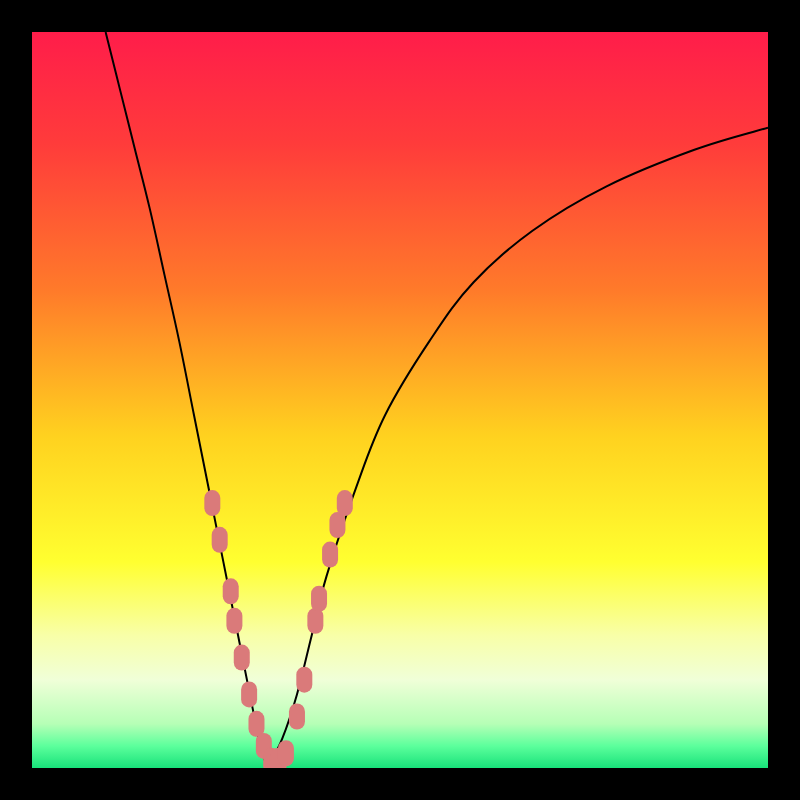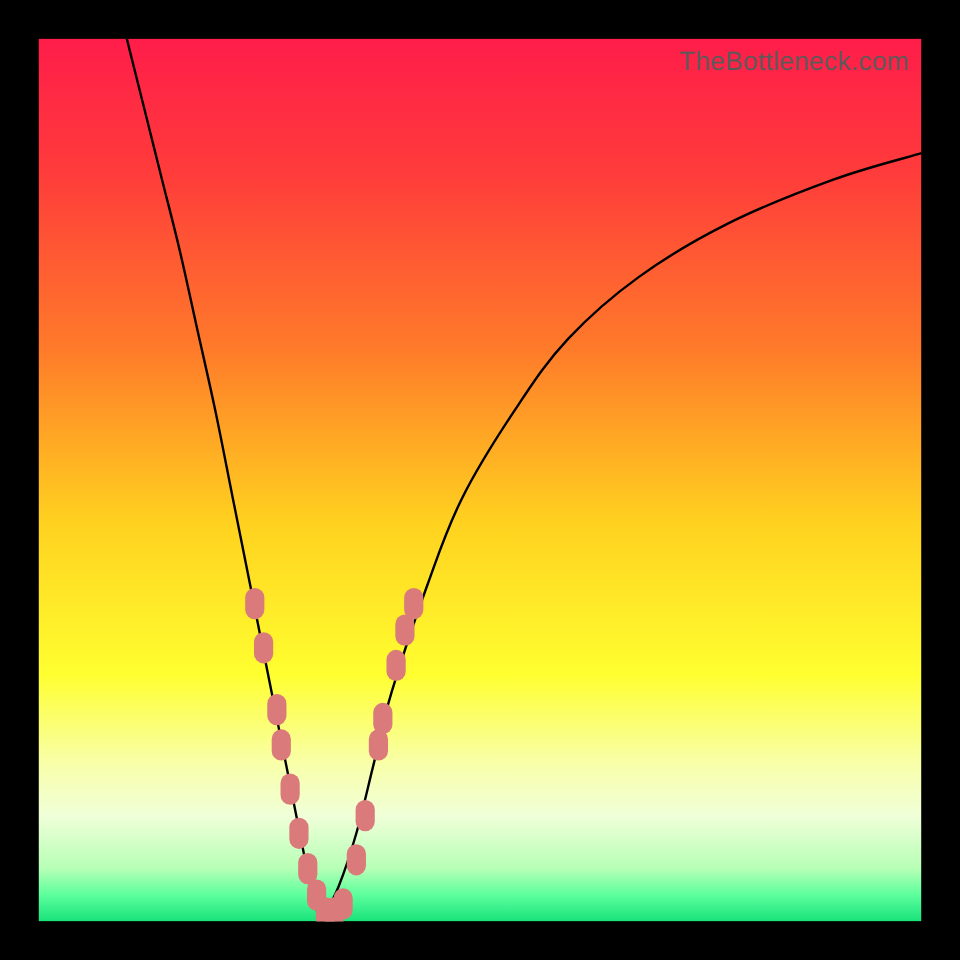--- a/index.html
+++ b/index.html
@@ -76,21 +76,20 @@
             <stop offset="82%" stop-color="#f8ffa8"></stop>
             <stop offset="88%" stop-color="#f0ffd8"></stop>
             <stop offset="94%" stop-color="#b6ffb6"></stop>
             <stop offset="97%" stop-color="#5cff9c"></stop>
             <stop offset="100%" stop-color="#18e27a"></stop>
           </linearGradient>
       </defs>
       <rect x="0" y="0" width="736" height="736" fill="url(#bg-grad)"></rect>
     </svg>
 
-    <div class="watermark">TheBottleneck.com</div>
 
     <svg class="curves" viewBox="0 0 736 736" preserveAspectRatio="none">
       <path id="left-arm" class="curve-stroke" d="M 73.60000000000001,0 C 76.2496,10.598399999999998 83.0208,37.6832 88.32,58.879999999999995 C 93.61919999999999,80.07679999999999 97.74080000000001,96.5632 103.04,117.75999999999999 C 108.3392,138.9568 112.4608,154.11839999999998 117.76,176.64 C 123.0592,199.1616 127.18079999999999,219.03359999999998 132.48,242.88 C 137.7792,266.7264 141.9008,283.9488 147.20000000000002,309.12 C 152.49920000000003,334.2912 156.6208,356.22400000000005 161.92,382.72 C 167.21919999999997,409.216 171.34079999999997,429.824 176.64,456.32 C 181.9392,482.816 186.0608,503.424 191.36,529.92 C 196.65920000000003,556.4159999999999 200.78080000000003,577.024 206.08,603.52 C 211.3792,630.016 216.82559999999998,657.248 220.79999999999998,677.12 C 224.77439999999999,696.992 225.5104,703.3216 228.16,713.92 C 230.8096,724.5183999999999 234.1952,732.0255999999999 235.52,736" stroke="#000000"></path>
       <path id="right-arm" class="curve-stroke" d="M 235.52,736 C 238.1696,730.7008 244.94080000000002,719.808 250.24,706.56 C 255.5392,693.3119999999999 259.6608,680.9472 264.96,662.4 C 270.25919999999996,643.8528 274.3808,624.7167999999999 279.68,603.52 C 284.9792,582.3232 286.45120000000003,571.136 294.40000000000003,544.64 C 302.34880000000004,518.144 313.2416,485.4656 323.84,456.32 C 334.43839999999994,427.1744 340.032,409.216 353.28,382.72 C 366.52799999999996,356.22400000000005 381.54240000000004,332.9664 397.44000000000005,309.12 C 413.33760000000007,285.2736 423.0528,270.11199999999997 441.59999999999997,250.23999999999995 C 460.14719999999994,230.36799999999997 476.6336,215.94240000000002 500.48,198.72000000000003 C 524.3264,181.49760000000003 544.9344000000001,169.13279999999995 574.08,154.55999999999995 C 603.2256,139.98719999999994 633.2544,128.3584 662.4,117.75999999999999 C 691.5455999999999,107.16159999999999 722.752,99.65439999999995 736,95.67999999999995" stroke="#000000"></path>
       <g id="marker-group">
           <rect x="172.32" y="458.04" width="16" height="26" rx="8" class="marker" fill="#da7a7a"></rect>
           <rect x="179.68" y="494.84000000000003" width="16" height="26" rx="8" class="marker" fill="#da7a7a"></rect>
           <rect x="190.72000000000003" y="546.36" width="16" height="26" rx="8" class="marker" fill="#da7a7a"></rect>
           <rect x="194.4" y="575.8" width="16" height="26" rx="8" class="marker" fill="#da7a7a"></rect>
           <rect x="201.76" y="612.6" width="16" height="26" rx="8" class="marker" fill="#da7a7a"></rect>

